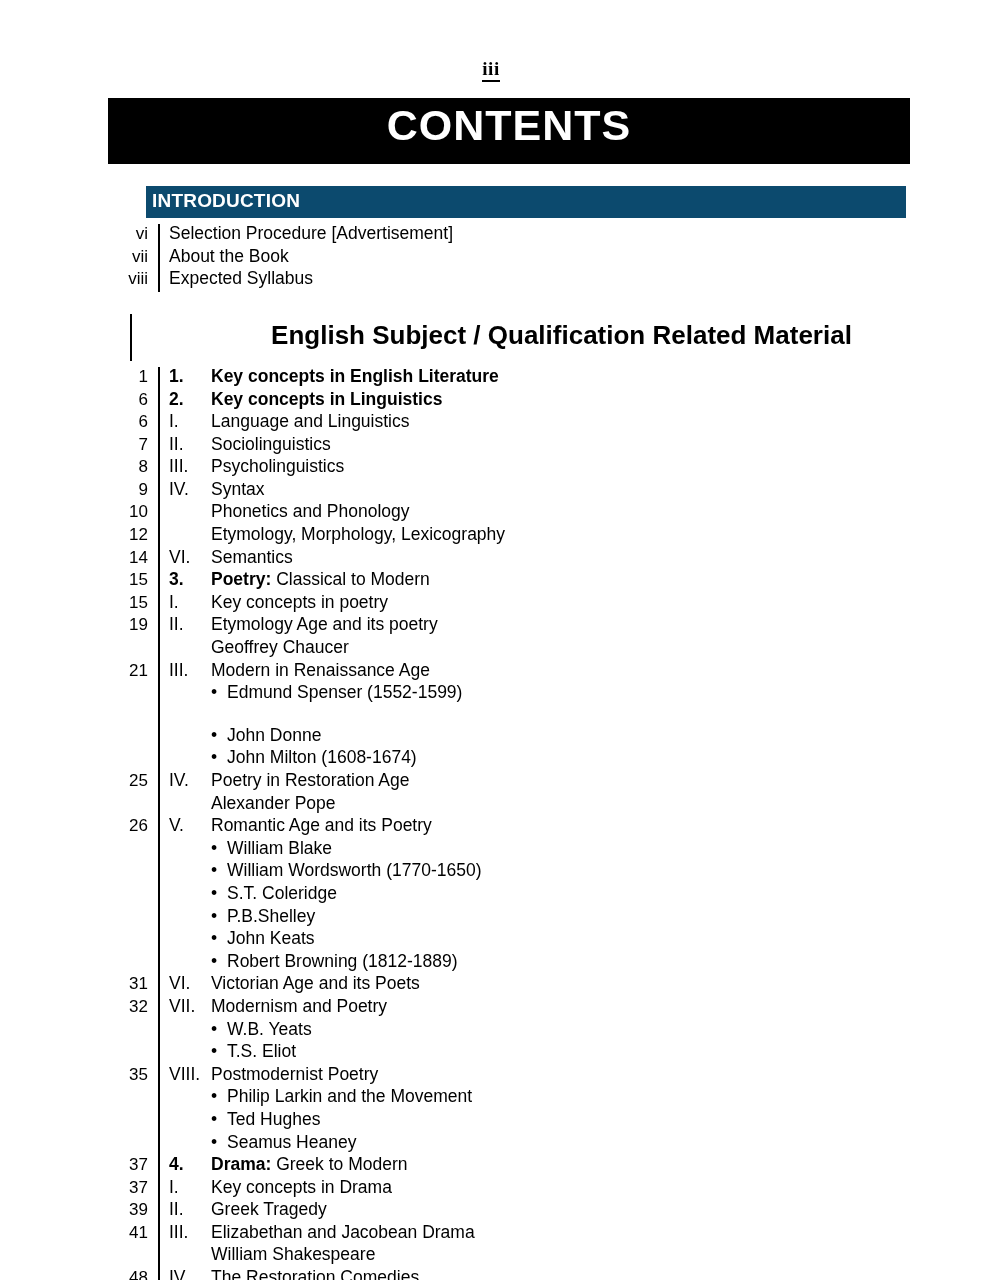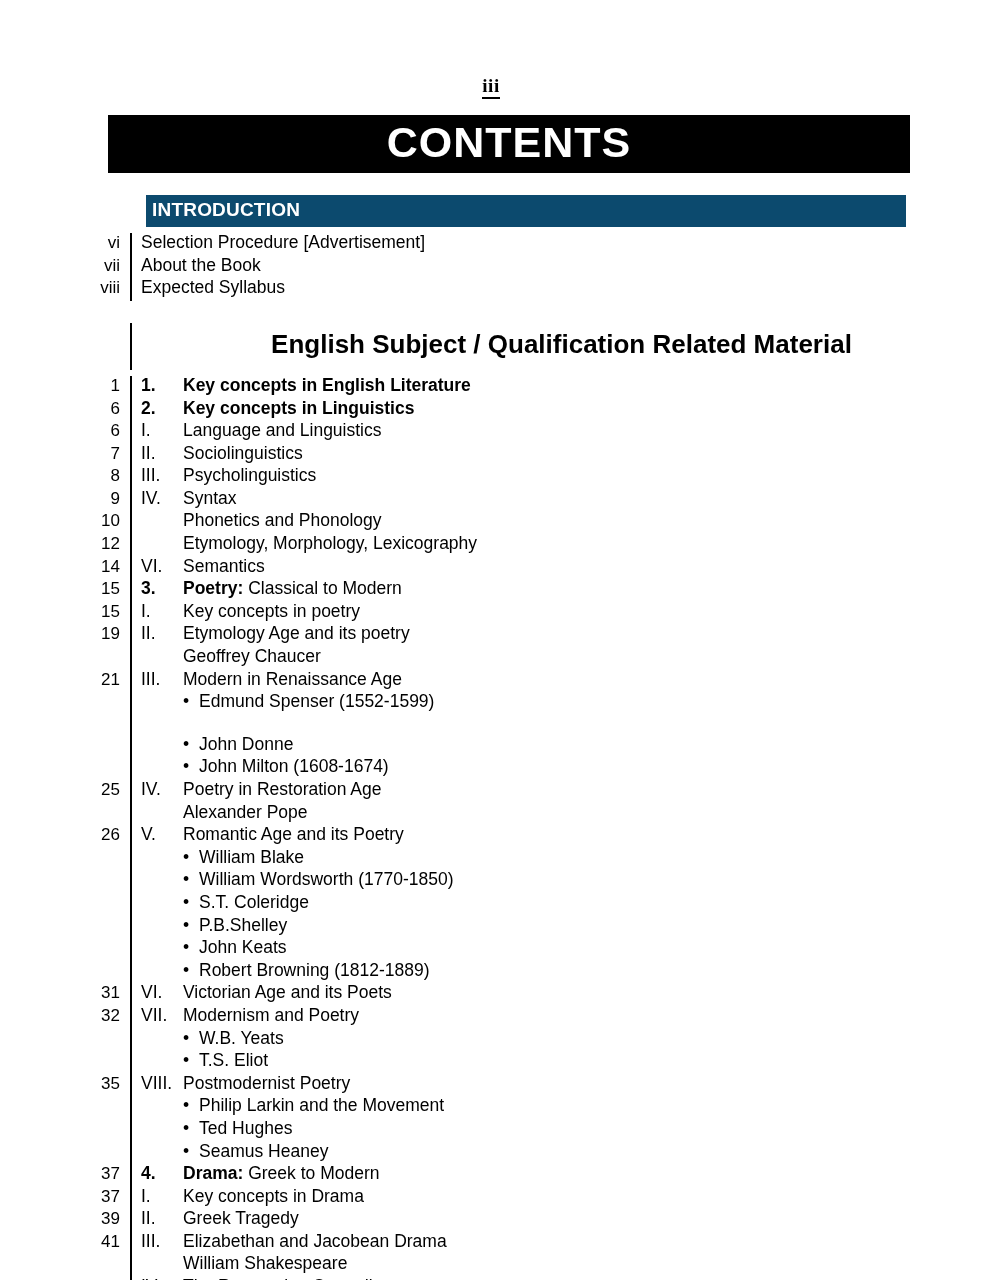--- a/index.html
+++ b/index.html
@@ -19,56 +19,57 @@
     width: 982px;
     min-height: 1280px;
     box-sizing: border-box;
     padding: 0;
   }
   .folio {
     text-align: center;
     font-family: "Liberation Serif", serif;
     font-weight: bold;
     font-size: 19px;
-    padding-top: 75px;
+    padding-top: 58px;
     letter-spacing: 0.5px;
   }
   .folio span {
     border-bottom: 2px solid #000;
     padding-bottom: 1px;
   }
 
   .contents-bar {
     margin: 18px 72px 0 108px;
     background: #000;
     color: #fff;
     text-align: center;
     font-family: "Liberation Sans", sans-serif;
     font-weight: bold;
     font-size: 43px;
     line-height: 1.08;
-    padding: 4px 0 8px 0;
+    padding: 4px 0 16px 0;
     letter-spacing: 1px;
   }
 
   .intro-bar {
     margin: 22px 76px 0 146px;
     background: #0c4a6e;
     color: #fff;
     font-family: "Liberation Sans", sans-serif;
     font-weight: bold;
     font-size: 19px;
     line-height: 1.3;
     padding: 3px 0 4px 6px;
     letter-spacing: 0.2px;
   }
 
   
   .rows {
     margin-top: 6px;
+    padding-left: 28px;
   }
   .row {
     display: flex;
     align-items: flex-start;
     font-family: "Liberation Sans", sans-serif;
     font-size: 17.5px;
     line-height: 1.12;
     min-height: 20px;
   }
   .pg {
@@ -271,21 +272,21 @@
         <div class="txt"><span class="num">V.</span><span>Romantic Age and its Poetry</span></div>
       </div>
       <div class="row">
         <div class="pg"></div>
         <div class="rule"></div>
         <div class="txt indent-bullet bullet">William Blake</div>
       </div>
       <div class="row">
         <div class="pg"></div>
         <div class="rule"></div>
-        <div class="txt indent-bullet bullet">William Wordsworth (1770-1850)</div>
+        <div class="txt indent-bullet bullet">William Wordsworth (1770-1650)</div>
       </div>
       <div class="row">
         <div class="pg"></div>
         <div class="rule"></div>
         <div class="txt indent-bullet bullet">S.T. Coleridge</div>
       </div>
       <div class="row">
         <div class="pg"></div>
         <div class="rule"></div>
         <div class="txt indent-bullet bullet">P.B.Shelley</div>

